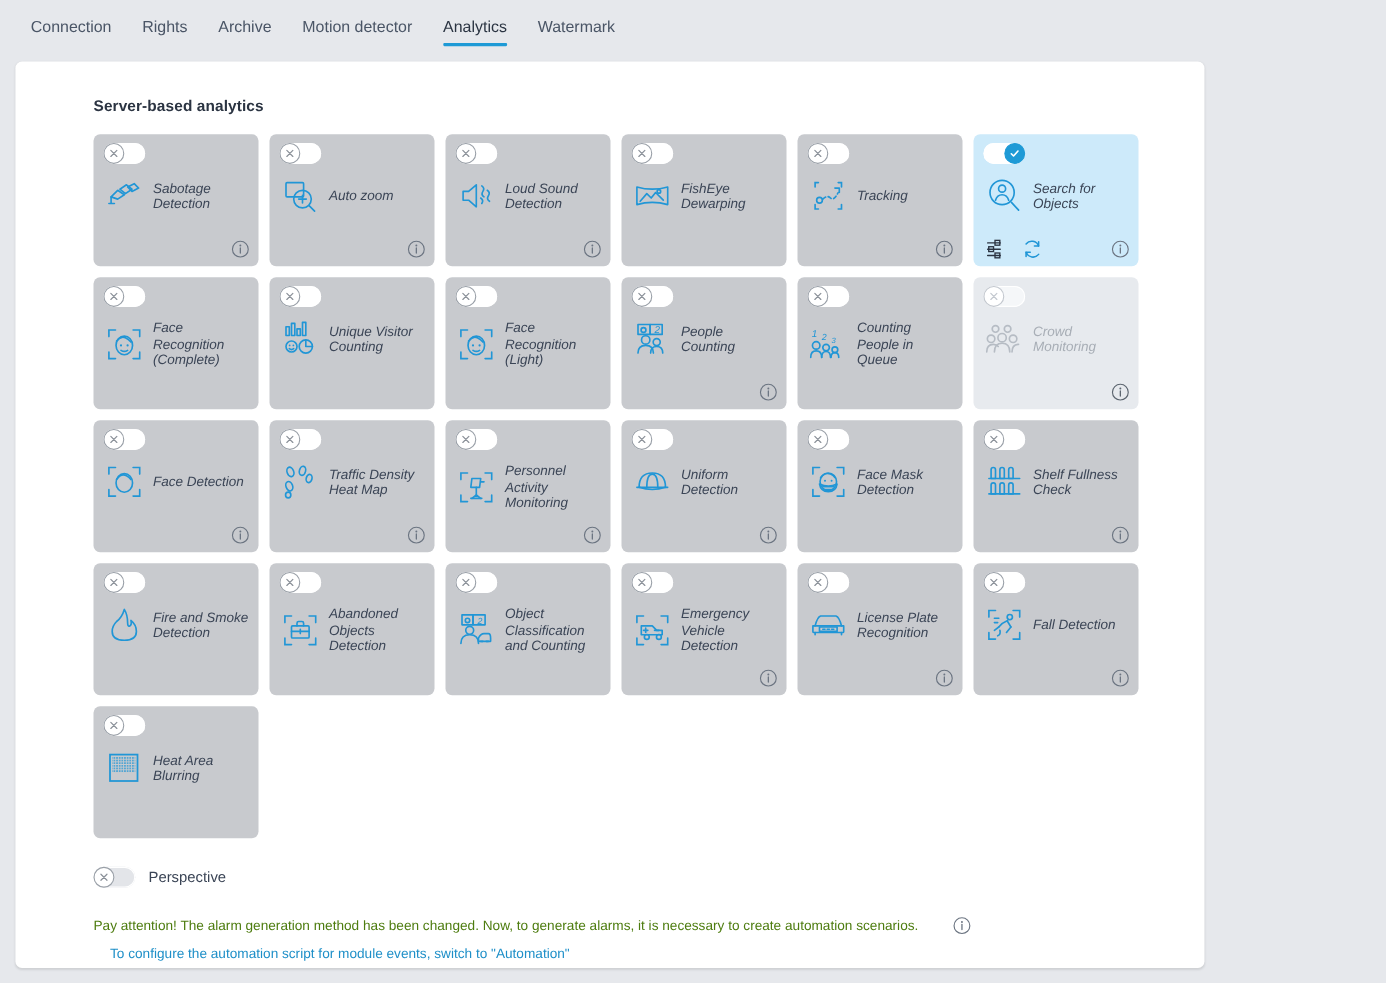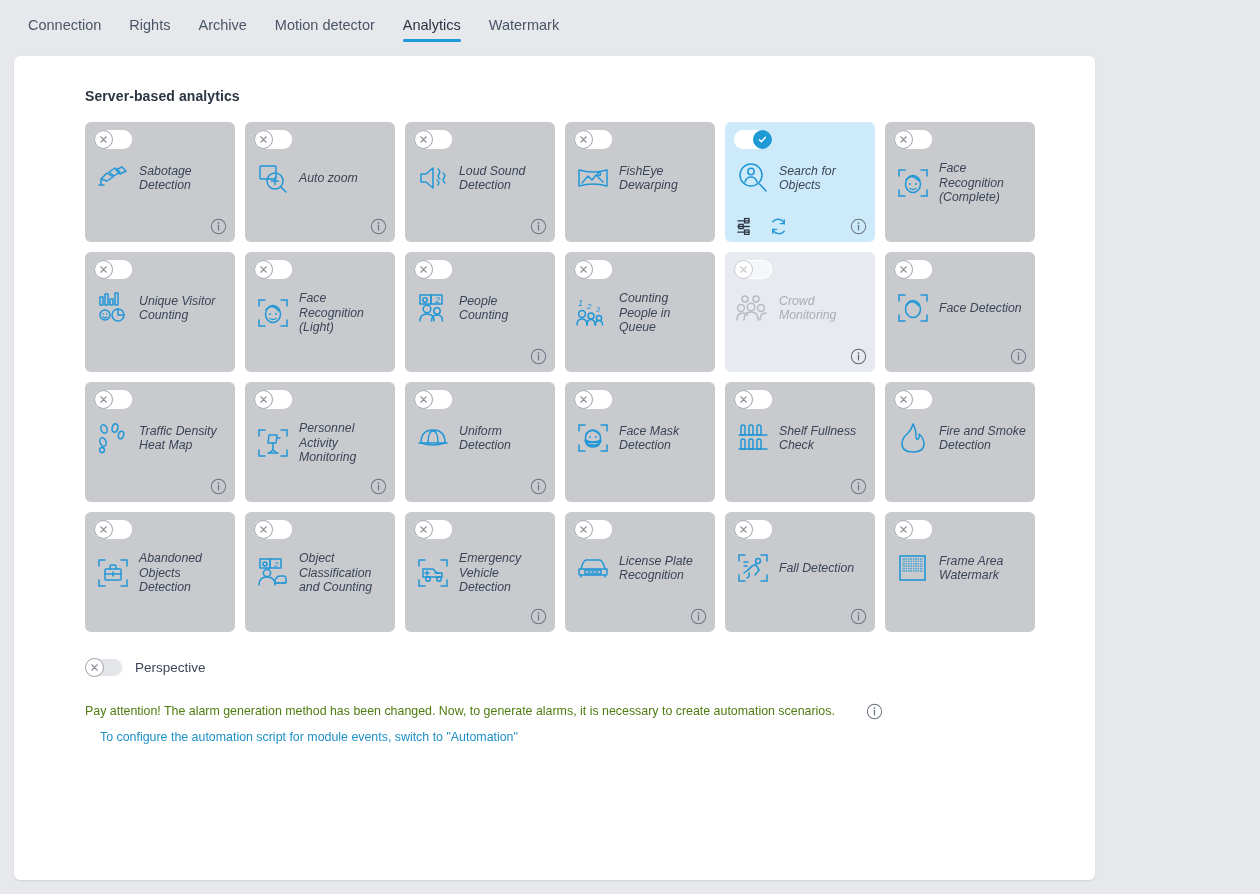--- a/index.html
+++ b/index.html
@@ -281,20 +281,45 @@
      <div class="card-body">
        <span class="card-icon">
               <svg width="34" height="34" viewBox="0 0 34 34">
                 <path d="M3 9 q14 4 28 0 v16 q-14 -4 -28 0 Z" fill="none" stroke="#2196d6" stroke-width="1.5" stroke-linecap="round" stroke-linejoin="round"></path>
       <path d="M6 22 l6 -7 l4 4 l4 -5 l7 7" fill="none" stroke="#2196d6" stroke-width="1.5" stroke-linecap="round" stroke-linejoin="round"></path>
       <circle cx="23" cy="13" r="1.6" fill="none" stroke="#2196d6" stroke-width="1.5" stroke-linecap="round" stroke-linejoin="round"></circle>
               </svg>
             </span>
        <span class="card-label">FishEye Dewarping</span>
      </div>
+        </div>
+        <div class="card">
+          <span class="toggle">
+       <span class="knob">
+              <svg width="11" height="11" viewBox="0 0 12 12">
+                <path d="M3 3 L9 9 M9 3 L3 9" stroke="#8b9199" stroke-width="1.2" fill="none" stroke-linecap="round"></path>
+              </svg>
+            </span>
+     </span>
+     <div class="card-body">
+       <span class="card-icon">
+              <svg width="34" height="34" viewBox="0 0 34 34">
+                <path d="M8 5H5v4 M26 5h3v4 M29 25v4h-3 M8 29H5v-4" fill="none" stroke="#2196d6" stroke-width="1.5" stroke-linecap="round"></path>
+      <circle cx="9" cy="21" r="2.6" fill="none" stroke="#2196d6" stroke-width="1.5" stroke-linecap="round" stroke-linejoin="round"></circle>
+      <path d="M12 20 q4 -4 7 -1 q3 3 7 -5" stroke-dasharray="3 2.5" fill="none" stroke="#2196d6" stroke-width="1.5" stroke-linecap="round" stroke-linejoin="round"></path>
+      <path d="M23 10 h4 v4" fill="none" stroke="#2196d6" stroke-width="1.5" stroke-linecap="round" stroke-linejoin="round"></path>
+              </svg>
+            </span>
+       <span class="card-label">Tracking</span>
+     </div>
+          <svg viewBox="0 0 18 18" class="info-btn">
+    <circle cx="9" cy="9" r="7.6" fill="none" stroke="#6c7582" stroke-width="1.1"></circle>
+    <circle cx="9" cy="5.4" r="0.95" fill="#6c7582"></circle>
+    <path d="M9 7.8 V12.7" stroke="#6c7582" stroke-width="1.25" stroke-linecap="round"></path>
+          </svg>
         </div>
         <div class="card active">
           <span class="toggle">
        <span class="knob">
               <svg width="11" height="11" viewBox="0 0 12 12">
                 <path d="M2.6 6.3 L4.8 8.5 L9.2 3.6" stroke="#ffffff" stroke-width="1.6" fill="none" stroke-linecap="round" stroke-linejoin="round"></path>
               </svg>
             </span>
      </span>
      <div class="card-body">
@@ -790,21 +815,21 @@
               <svg width="34" height="34" viewBox="0 0 34 34">
                 <defs>
                   <pattern id="dots" width="2.4" height="2.4" patternUnits="userSpaceOnUse">
                     <circle cx="0.8" cy="0.8" r="0.75" fill="#2196d6"></circle>
                   </pattern>
                 </defs>
       <rect x="4" y="5" width="25" height="24" fill="none" stroke="#2196d6" stroke-width="1.6"></rect>
       <rect x="6" y="7" width="21" height="14" fill="url(#dots)"></rect>
               </svg>
             </span>
-       <span class="card-label">Frame Area Watermark</span>
+       <span class="card-label">Heat Area Blurring</span>
      </div>
         </div>
       </div>
 
     <div class="perspective-row">
       <span class="toggle">
         <span class="knob">
           <svg width="11" height="11" viewBox="0 0 12 12">
               <path d="M3 3 L9 9 M9 3 L3 9" stroke="#8b9199" stroke-width="1.2" fill="none" stroke-linecap="round"></path>
             </svg>

